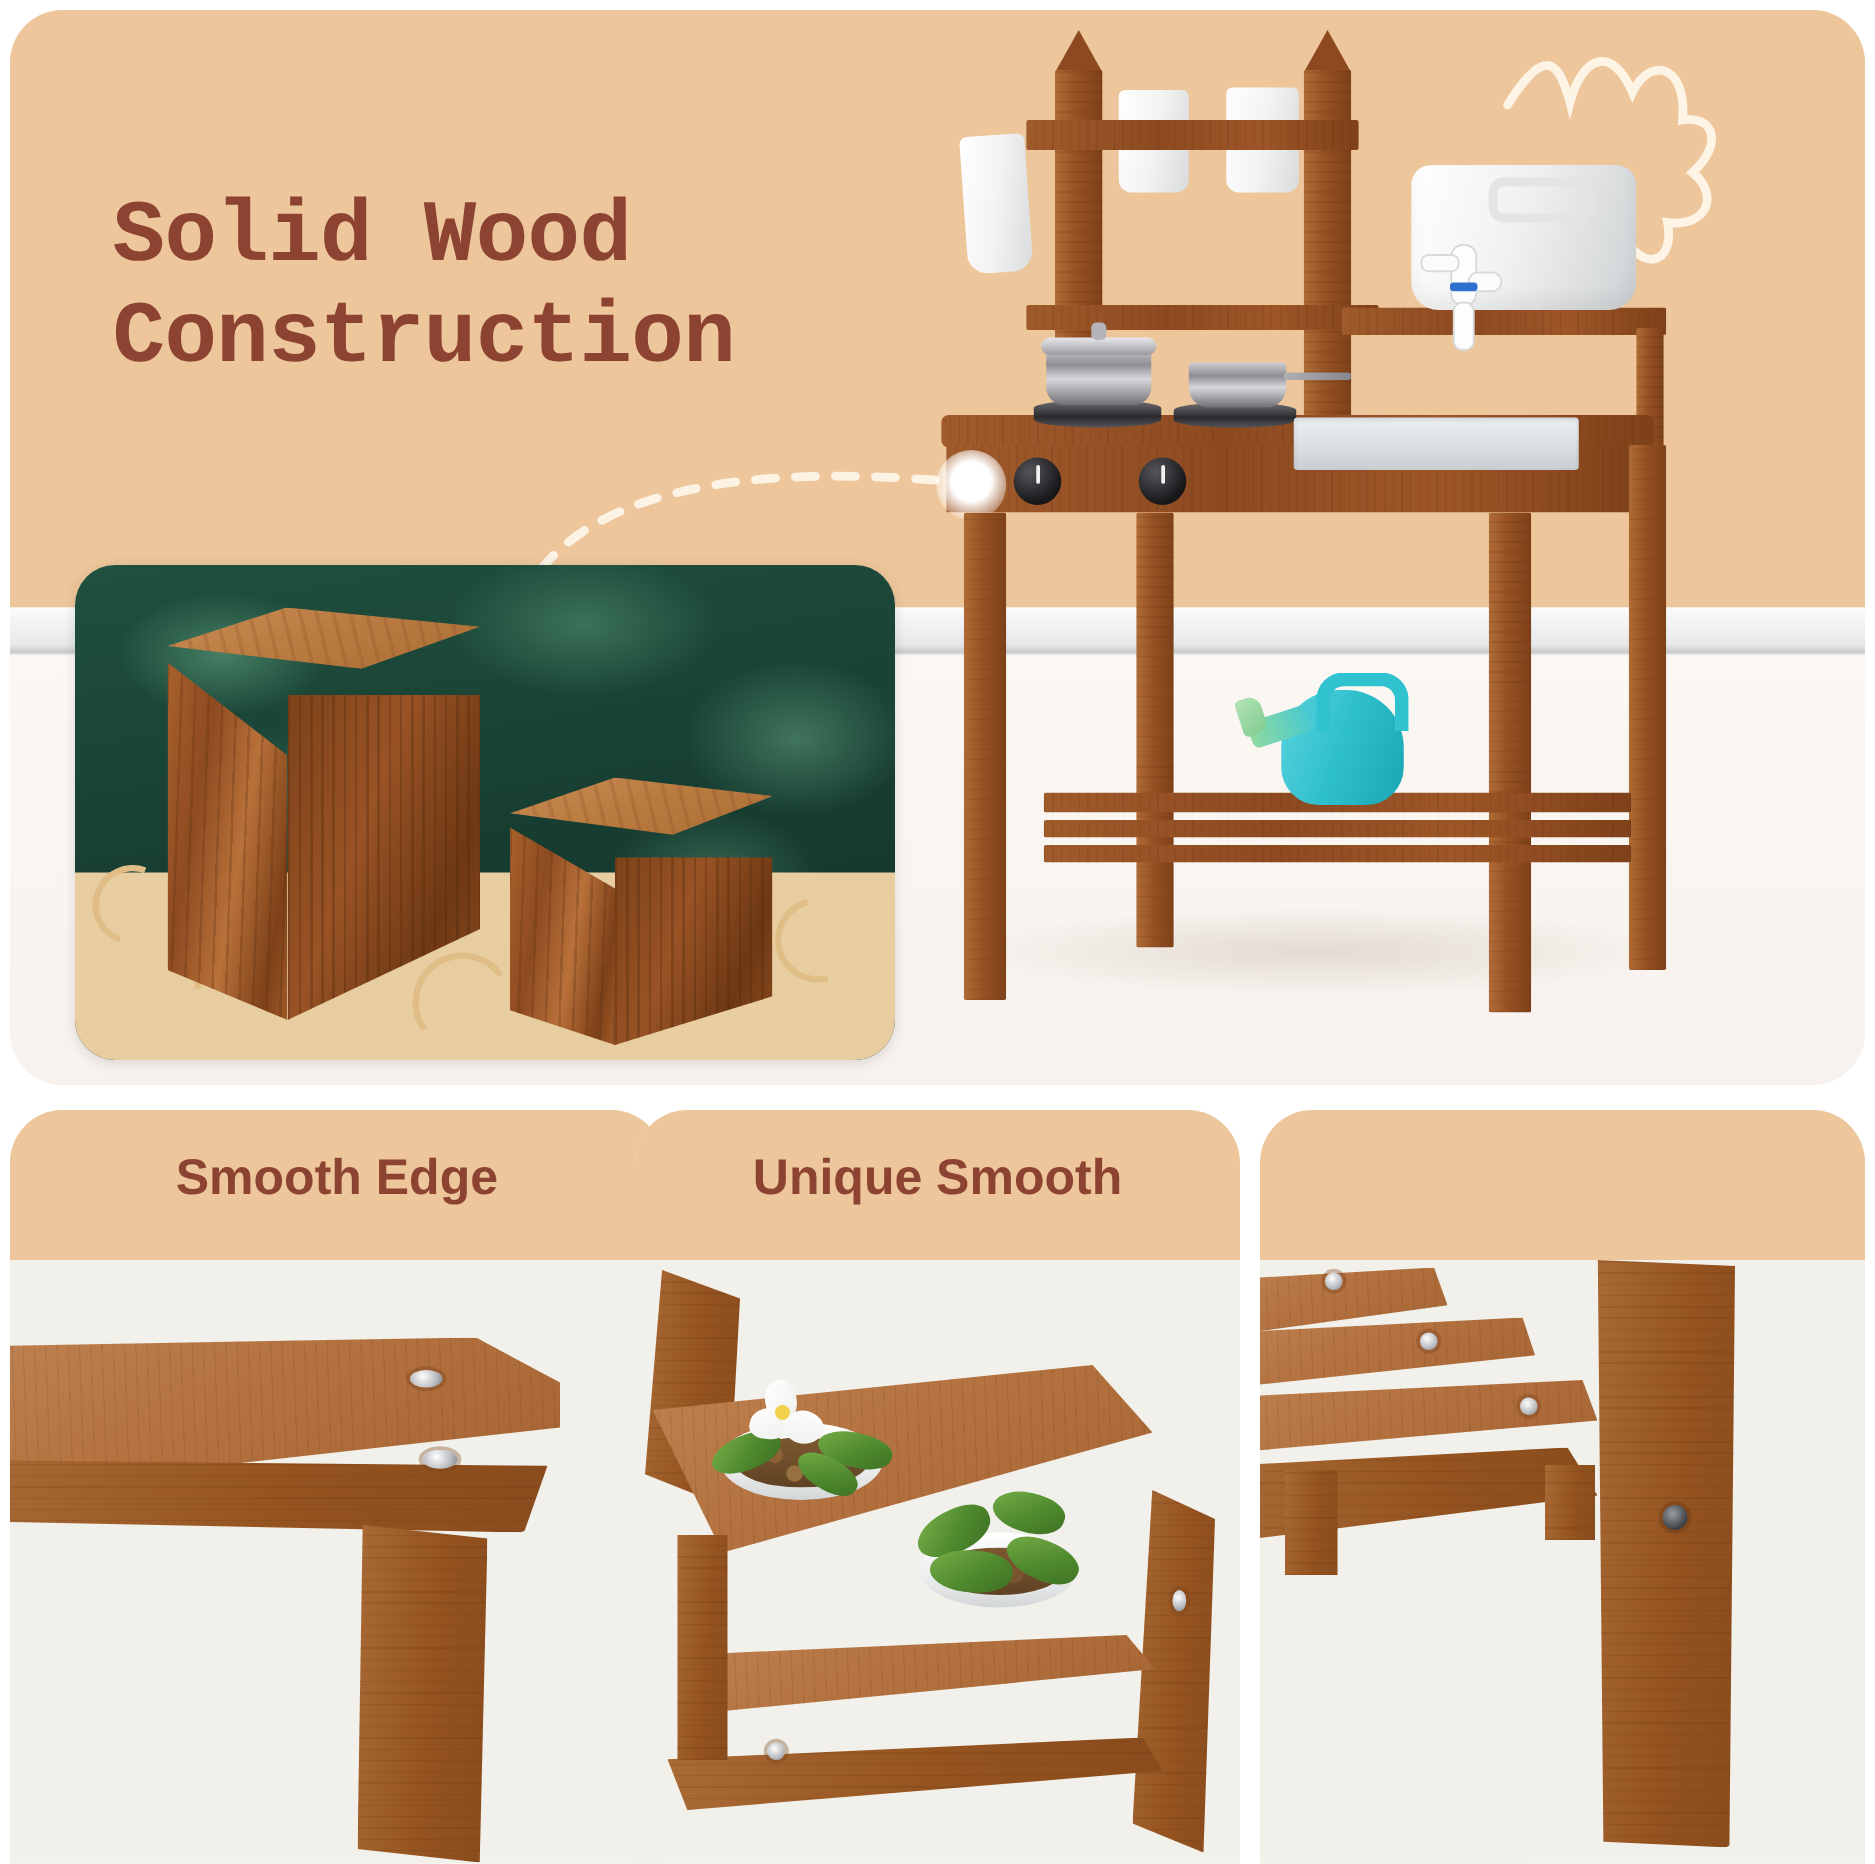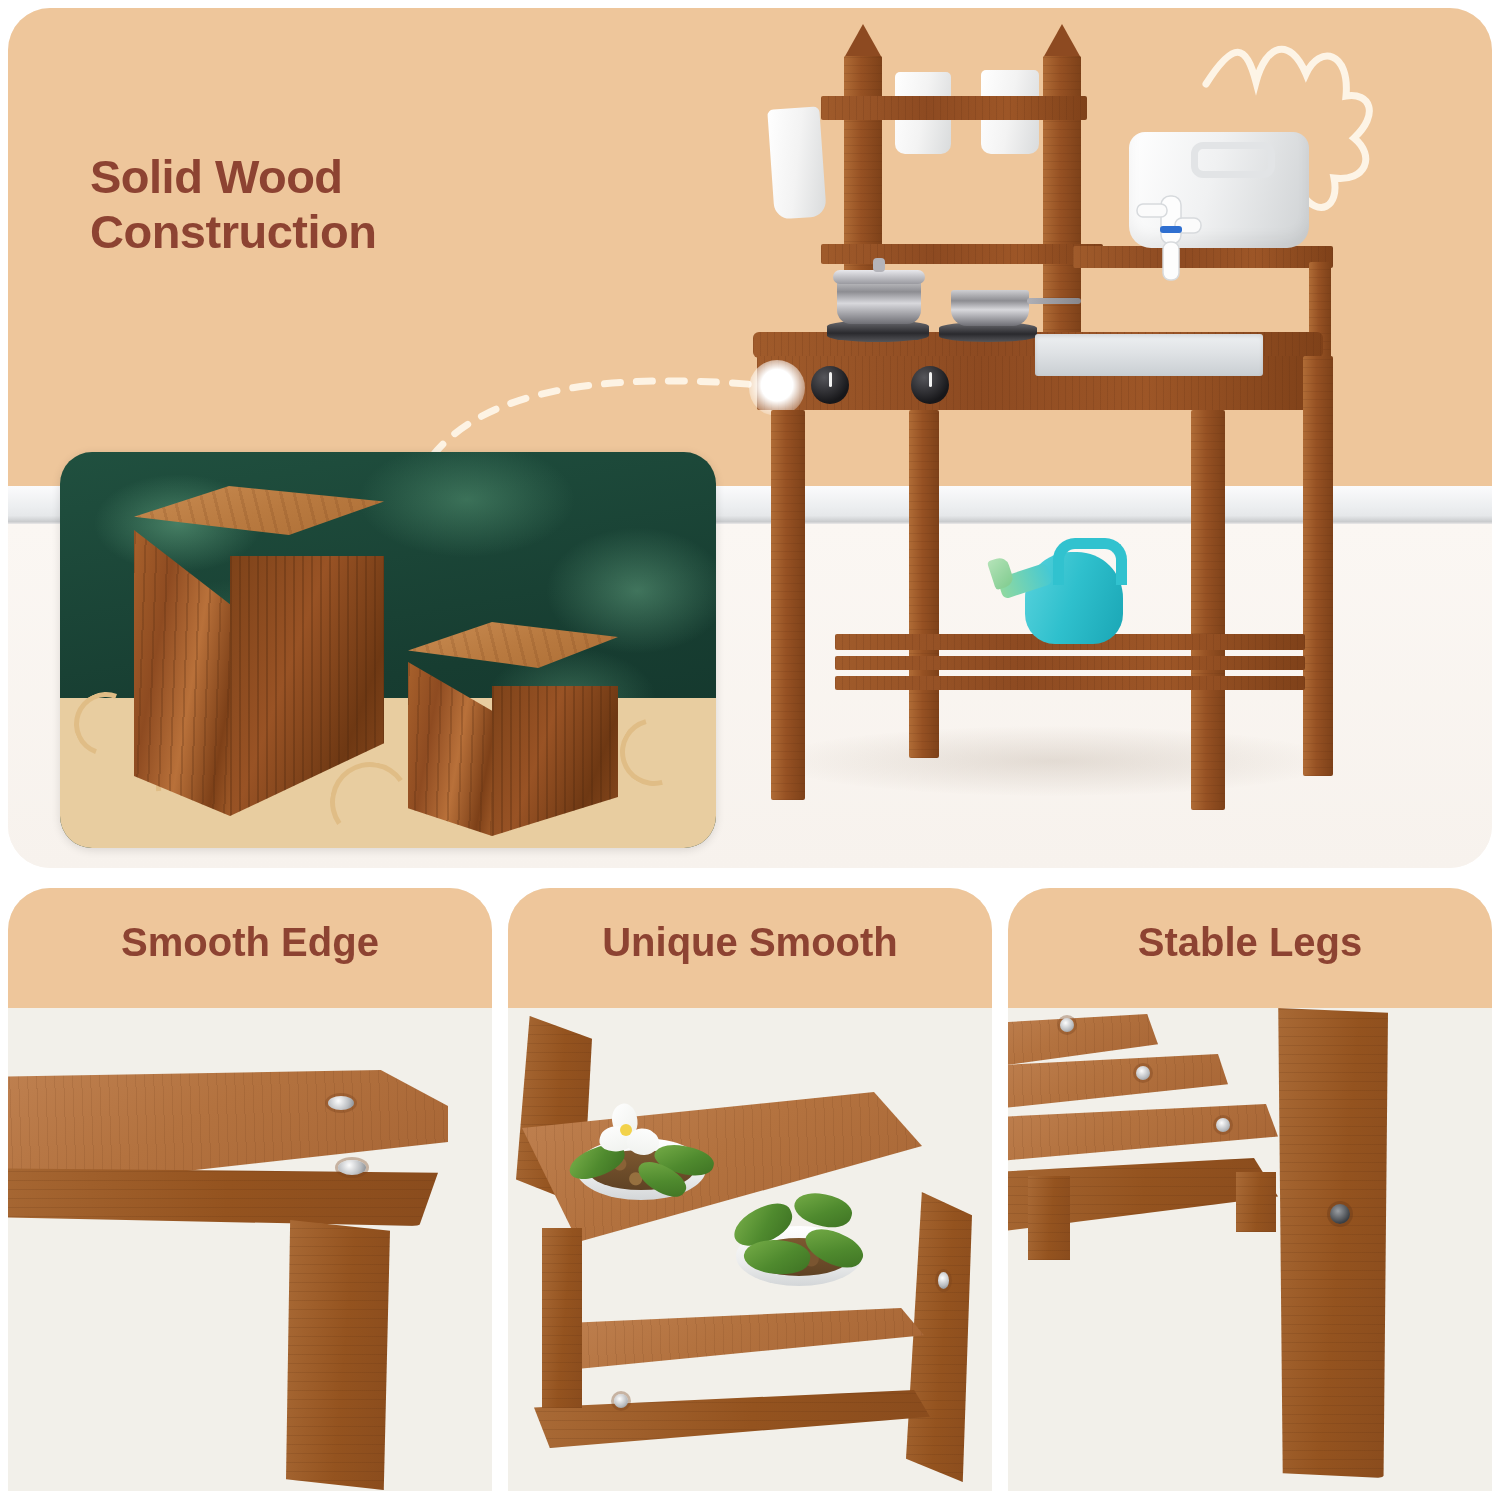--- a/index.html
+++ b/index.html
@@ -10,21 +10,21 @@
   
   .top-panel{position:absolute;left:8px;top:8px;width:1484px;height:860px;
     border-radius:42px;overflow:hidden;background:#f9f5f1;}
   .wall{position:absolute;left:0;top:0;width:100%;height:478px;background:#eec69b;}
   .baseboard{position:absolute;left:0;top:478px;width:100%;height:38px;
     background:linear-gradient(180deg,#fbfbfc 0%,#eceef0 55%,#e6e8ea 78%,#c9cbcd 94%,#eceaea 100%);}
   .floor{position:absolute;left:0;top:516px;width:100%;height:344px;
     background:linear-gradient(180deg,#fbf7f3 0%,#f7f2ed 100%);}
 
   .heading{position:absolute;left:82px;top:142px;width:640px;color:#8d4332;
-    font-size:47px;font-weight:bold;line-height:1.16;letter-spacing:-0.5px;}
+    font-size:70px;font-weight:bold;line-height:1.16;letter-spacing:-0.5px;font-family:Liberation Mono, monospace;}
 
   
   .sparkle{position:absolute;left:1186px;top:14px;width:190px;height:200px;}
 
   
   .callout-arc{position:absolute;left:370px;top:330px;width:430px;height:180px;}
 
   
   .inset{position:absolute;left:52px;top:444px;width:656px;height:396px;border-radius:32px;overflow:hidden;
     box-shadow:0 2px 10px rgba(0,0,0,.12);}
@@ -83,21 +83,21 @@
   .sink{position:absolute;border-radius:3px;background:linear-gradient(180deg,#eef0f2 0%,#dfe2e5 45%,#c9ced2 100%);
     box-shadow:inset 0 2px 4px rgba(0,0,0,.12);}
   .can{position:absolute;}
   .highlight-dot{position:absolute;border-radius:50%;
     background:radial-gradient(circle at 50% 45%, #ffffff 0%, #ffffff 38%, rgba(255,255,255,.55) 60%, rgba(255,255,255,.12) 82%, rgba(255,255,255,0) 100%);}
   .shadow{position:absolute;border-radius:50%;background:radial-gradient(ellipse at center, rgba(140,120,100,.20), rgba(140,120,100,0) 72%);}
 
   
   .cards{position:absolute;left:0;top:888px;width:1500px;height:603px;}
   .card{position:absolute;top:0;width:484px;height:603px;border-radius:42px 42px 0 0;overflow:hidden;background:#f4f2ec;}
-  .card.c1{left:8px;}
+  .card.c1{left:8px;padding-left:39px;}
   .card.c2{left:508px;}
   .card.c3{left:1008px;}
   .card-head{position:absolute;left:0;top:0;width:100%;height:120px;background:#eec69b;}
   .card-title{position:absolute;left:0;top:32px;width:100%;text-align:center;color:#8d4332;
     font-size:40px;font-weight:bold;}
   .card-body{position:absolute;left:0;top:120px;width:100%;height:483px;background:#f2f0ea;overflow:hidden;}
 
   .sfc{background:
      repeating-linear-gradient(88deg, rgba(100,52,20,.13) 0 1px, rgba(185,120,66,0) 1px 9px),
      linear-gradient(150deg,#c08252 0%,#b3723f 45%,#a66434 100%);}
@@ -287,21 +287,20 @@
         <div class="soil" style="left:240px;top:230px;width:102px;height:38px;"></div>
         <div class="leaf" style="left:224px;top:200px;width:62px;height:34px;transform:rotate(-22deg);"></div>
         <div class="leaf" style="left:286px;top:186px;width:58px;height:32px;transform:rotate(18deg);"></div>
         <div class="leaf" style="left:236px;top:232px;width:66px;height:34px;transform:rotate(8deg);"></div>
         <div class="leaf" style="left:296px;top:224px;width:60px;height:32px;transform:rotate(28deg);"></div>
       </div>
     </div>
 
     <div class="card c3">
       <div class="card-head"></div>
-      <div class="card-title">Stable Legs</div>
       <div class="card-body">
 
         <div class="sfc" style="position:absolute;left:-30px;top:6px;width:180px;height:54px;
              clip-path:polygon(0 18%,94% 0,100% 56%,4% 100%);"></div>
         <div class="sfc" style="position:absolute;left:-30px;top:46px;width:250px;height:56px;
              clip-path:polygon(0 22%,96% 0,100% 54%,3% 100%);"></div>
         <div class="sfc" style="position:absolute;left:-30px;top:96px;width:300px;height:58px;
              clip-path:polygon(0 24%,96% 0,100% 56%,3% 100%);"></div>
         <div class="sfc-d" style="position:absolute;left:-30px;top:150px;width:300px;height:74px;
              clip-path:polygon(0 20%,92% 0,100% 52%,6% 100%);"></div>

